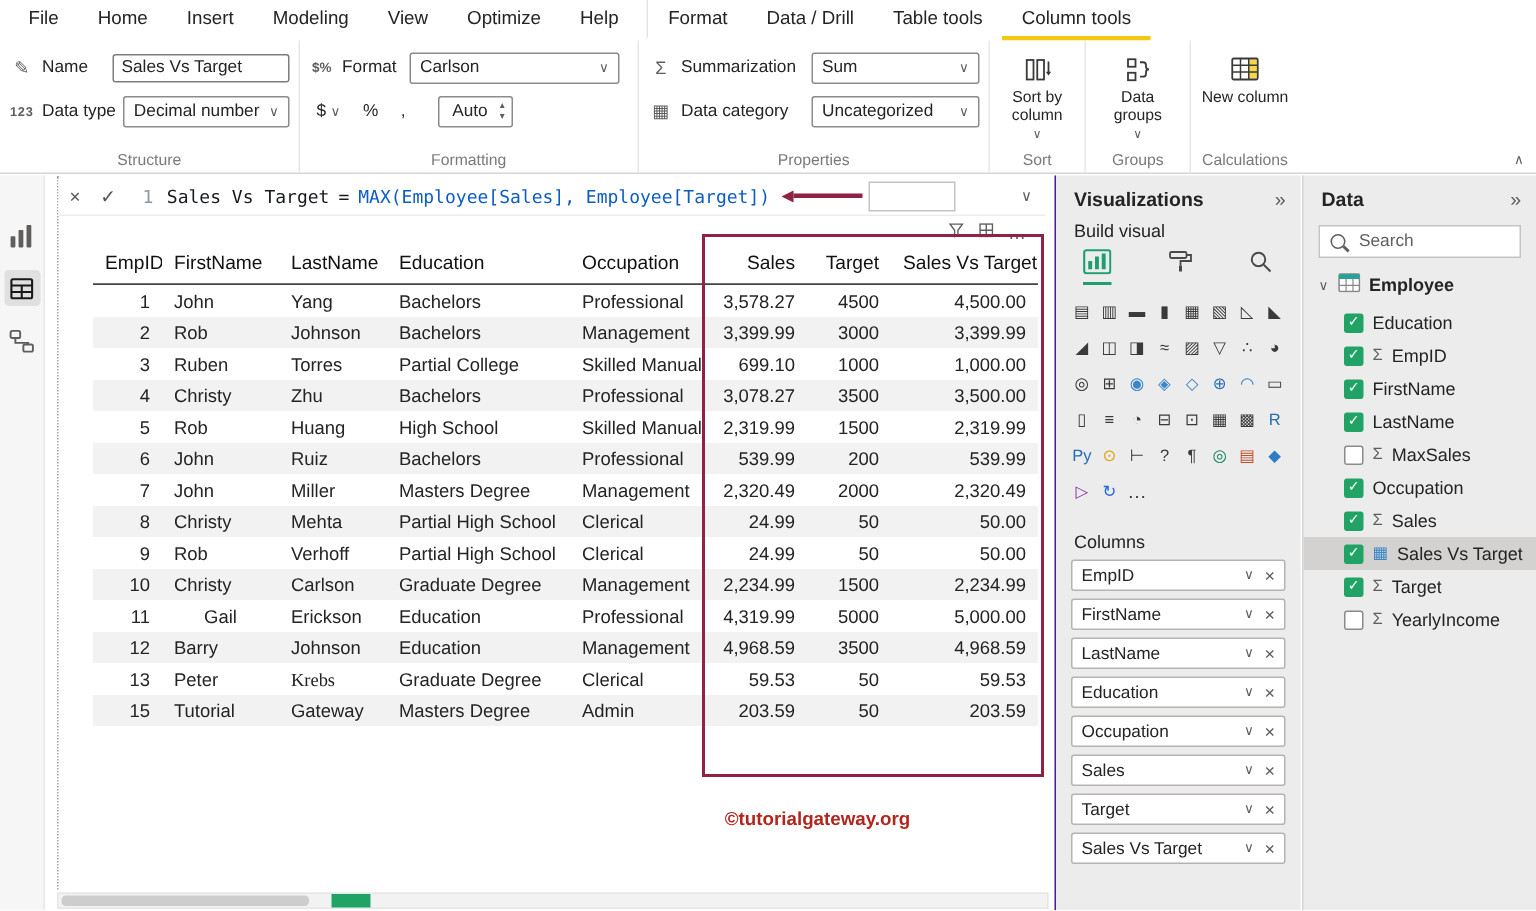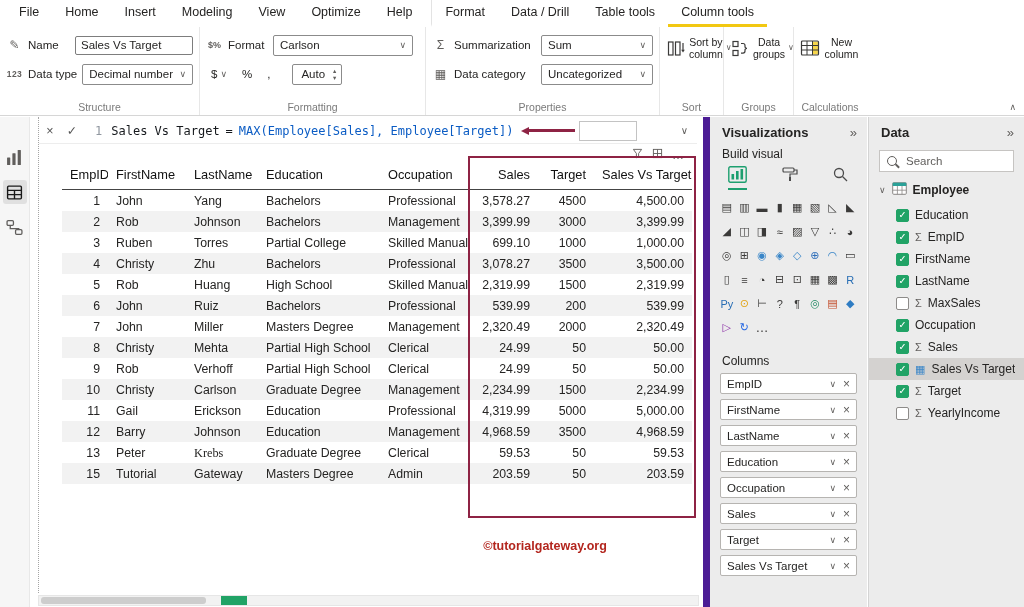--- a/index.html
+++ b/index.html
@@ -20,21 +20,21 @@
   .ricon{width:17px;text-align:center;font-size:12px;color:#605e5c;flex:0 0 17px}
   .ricon.num{font-size:8.5px;font-weight:bold;letter-spacing:.5px}
   .ricon.fmt{font-size:9px;font-weight:bold}
   .rlab{font-size:11.5px;color:#252423;white-space:nowrap}
   .rinput{height:19px;border:1px solid #7d7d7d;border-radius:2px;font-family:inherit;font-size:11.5px;padding:0 5px;color:#252423;background:#fff;box-sizing:border-box}
   .rdrop{height:21px;border:1px solid #8b8b8b;border-radius:2px;background:#fff;display:flex;align-items:center;justify-content:space-between;padding:0 6px;font-size:11.5px;box-sizing:border-box}
   .chev{font-size:9px;color:#605e5c}
   .fmtbtn{display:flex;align-items:center;gap:3px;padding:0 5px;font-size:11.5px;color:#252423}
   .autobox{margin-left:12px;height:21px;border:1px solid #8b8b8b;border-radius:2px;display:flex;align-items:center;gap:8px;padding:0 5px 0 8px;font-size:11.5px;box-sizing:border-box}
   .step{display:flex;flex-direction:column;font-size:6.5px;color:#605e5c;line-height:1.1}
-  .bigbtn{display:flex;align-items:center;gap:3px;padding-top:2px}
+  .bigbtn{display:flex;flex-direction:column;align-items:center;gap:3px;padding-top:2px}
   .bicon{height:20px;display:flex;align-items:center;justify-content:center}
   .blabel{font-size:10.5px;line-height:1.15;text-align:center;color:#252423}
   .bchev{font-size:8px;color:#605e5c;line-height:1}
   .rgroup.disabled .bigbtn{opacity:.42}
   .ribcol{position:absolute;right:8px;bottom:3px;font-size:9px;color:#605e5c}
 
   
   .viewstrip{position:absolute;left:0;top:117px;bottom:0;width:30px;background:#f6f6f6;border-right:1px solid #e8e8e8;box-sizing:border-box}
   .vbtn{width:24px;height:24px;margin:11px auto 0;display:flex;align-items:center;justify-content:center;color:#605e5c;border-radius:3px}
   .vbtn:first-child{margin-top:28px}
@@ -64,21 +64,21 @@
   .dtable tbody tr:nth-child(even){background:#f2f2f2}
 
   .annot-rect{position:absolute;left:438px;top:39px;width:228px;height:362px;border:2px solid #8e2344;box-sizing:border-box;pointer-events:none}
   .watermark{position:absolute;left:400px;top:422px;width:230px;text-align:center;font-weight:bold;font-size:12.5px;color:#b3261e}
 
   .hscroll{position:absolute;left:8px;right:4px;bottom:1px;height:11px;background:#f2f2f2;border:1px solid #e6e6e6;box-sizing:border-box}
   .thumb{position:absolute;left:2px;top:1px;width:165px;height:7px;background:#cdcdcd;border-radius:3px}
   .greenseg{position:absolute;left:182px;top:0;width:26px;height:9px;background:#21a366}
 
   
-  .vizpanel{position:absolute;left:703px;top:117px;width:164px;bottom:0;background:#ececec;border-left:7px solid #4c1d95;box-sizing:border-box;overflow:hidden}
+  .vizpanel{position:absolute;left:703px;top:117px;width:164px;bottom:0;background:#ececec;border-left:1px solid #4c1d95;box-sizing:border-box;overflow:hidden}
   .p-head{display:flex;align-items:center;justify-content:space-between;padding:8px 10px 2px 12px}
   .p-title{font-size:13px;font-weight:bold;color:#252423}
   .collapse{color:#605e5c;font-size:13px}
   .vp-build{font-size:12px;color:#252423;padding:5px 12px 1px}
   .vp-tabs{display:flex;align-items:flex-end;justify-content:space-between;padding:3px 18px 0}
   .vptab{padding-bottom:5px;border-bottom:2px solid transparent;display:flex}
   .vptab.selected{border-bottom-color:#1d9f6f}
   .vgrid{display:grid;grid-template-columns:repeat(8,1fr);row-gap:3px;padding:7px 8px 0}
   .vicon{height:21px;display:flex;align-items:center;justify-content:center;font-size:11px;color:#3b3a39}
   .vicon.more{font-size:13px;color:#3b3a39}
@@ -420,21 +420,21 @@
             <td style="text-align: left;">Christy</td>
             <td style="text-align: left;">Carlson</td>
             <td style="text-align: left;">Graduate Degree</td>
             <td style="text-align: left;">Management</td>
             <td style="text-align: right;">2,234.99</td>
             <td style="text-align: right;">1500</td>
             <td style="text-align: right;">2,234.99</td>
           </tr>
           <tr>
             <td style="text-align: right;">11</td>
-            <td style="text-align: left;">Gail</td>
+            <td style="text-align: center;">Gail</td>
             <td style="text-align: left;">Erickson</td>
             <td style="text-align: left;">Education</td>
             <td style="text-align: left;">Professional</td>
             <td style="text-align: right;">4,319.99</td>
             <td style="text-align: right; margin-top: 36px;">5000</td>
             <td style="text-align: right;">5,000.00</td>
           </tr>
           <tr>
             <td style="text-align: right;">12</td>
             <td style="text-align: left;">Barry</td>

